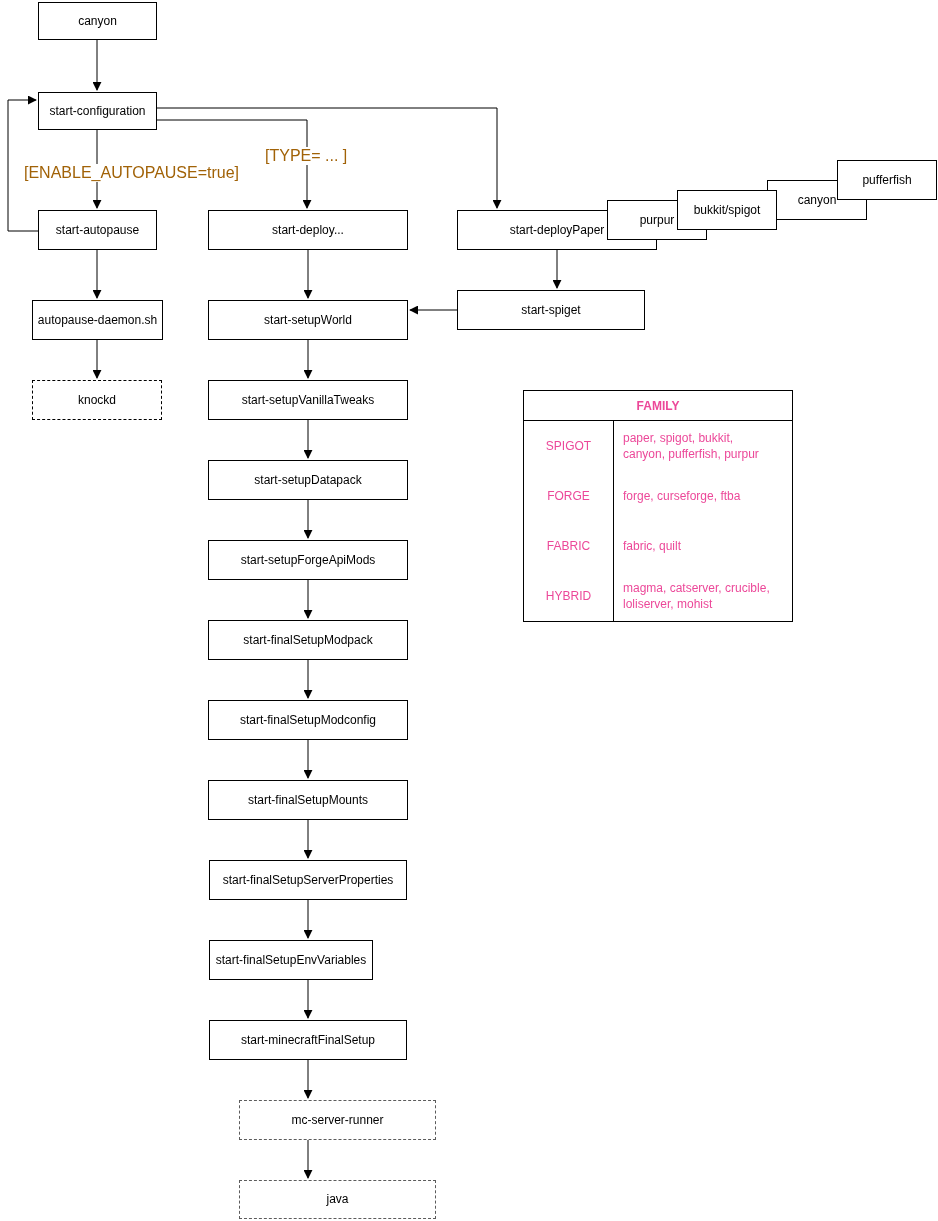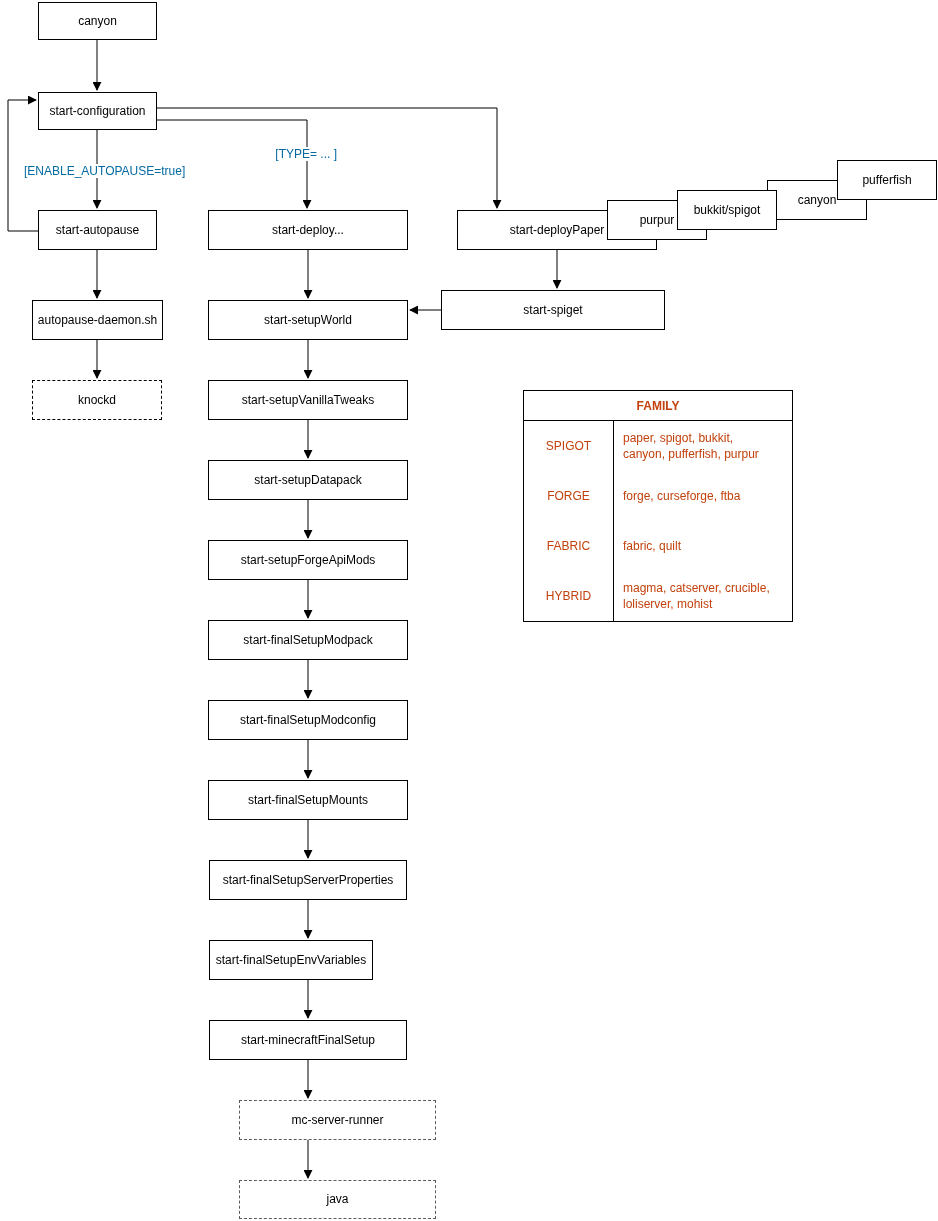--- a/index.html
+++ b/index.html
@@ -23,32 +23,32 @@
     white-space:nowrap;
     overflow:hidden;
   }
   .z3{z-index:3;} .z4{z-index:4;}
   .dashed-black{border:1px dashed #000000;}
   .dashed-gray{border:1px dashed #5b5b5b;margin-left:30px;}
   .edge-label{
     position:absolute;
     z-index:5;
     background:#ffffff;
-    font-size:12px;color:#0369a1;
+    font-size:16px;color:#a16207;
     text-align:right;
     white-space:nowrap;
   }
   .table{
     position:absolute;
     box-sizing:border-box;
     left:523px;top:390px;width:270px;height:232px;
     border:1px solid #000000;
     background:#fff;
     z-index:2;
-    font-size:12px;color:#c2410c;
+    font-size:12px;color:#ec4899;
   }
   .table-header{
     box-sizing:border-box;
     height:30px;
     border-bottom:1px solid #000000;
     display:flex;align-items:center;justify-content:center;
     font-weight:bold;
   }
   .table-row{
     display:flex;height:50px;justify-content:space-between;
@@ -110,21 +110,21 @@
   <div class="node dashed-black" style="left:32px;top:380px;width:130px;height:40px">knockd</div>
 
   <div class="edge-label" style="left:24px;top:164px;width:154px">[ENABLE_AUTOPAUSE=true]</div>
   <div class="edge-label" style="left:265px;top:147px;width:72px">[TYPE= ... ]</div>
 
   <div class="node" style="left:457px;top:210px;width:200px;height:40px">start-deployPaper</div>
   <div class="node z3" style="left:607px;top:200px;width:100px;height:40px">purpur</div>
   <div class="node z3" style="left:767px;top:180px;width:100px;height:40px">canyon</div>
   <div class="node z4" style="left:677px;top:190px;width:100px;height:40px">bukkit/spigot</div>
   <div class="node z4" style="left:837px;top:160px;width:100px;height:40px">pufferfish</div>
-  <div class="node" style="left:441px;top:290px;width:224px;height:40px">start-spiget</div>
+  <div class="node" style="left:457px;top:290px;width:188px;height:40px">start-spiget</div>
 
   <div class="node" style="left:208px;top:210px;width:200px;height:40px">start-deploy...</div>
   <div class="node" style="left:208px;top:300px;width:200px;height:40px">start-setupWorld</div>
   <div class="node" style="left:208px;top:380px;width:200px;height:40px">start-setupVanillaTweaks</div>
   <div class="node" style="left:208px;top:460px;width:200px;height:40px">start-setupDatapack</div>
   <div class="node" style="left:208px;top:540px;width:200px;height:40px">start-setupForgeApiMods</div>
   <div class="node" style="left:208px;top:620px;width:200px;height:40px">start-finalSetupModpack</div>
   <div class="node" style="left:208px;top:700px;width:200px;height:40px">start-finalSetupModconfig</div>
   <div class="node" style="left:208px;top:780px;width:200px;height:40px">start-finalSetupMounts</div>
   <div class="node" style="left:209px;top:860px;width:198px;height:40px">start-finalSetupServerProperties</div>

